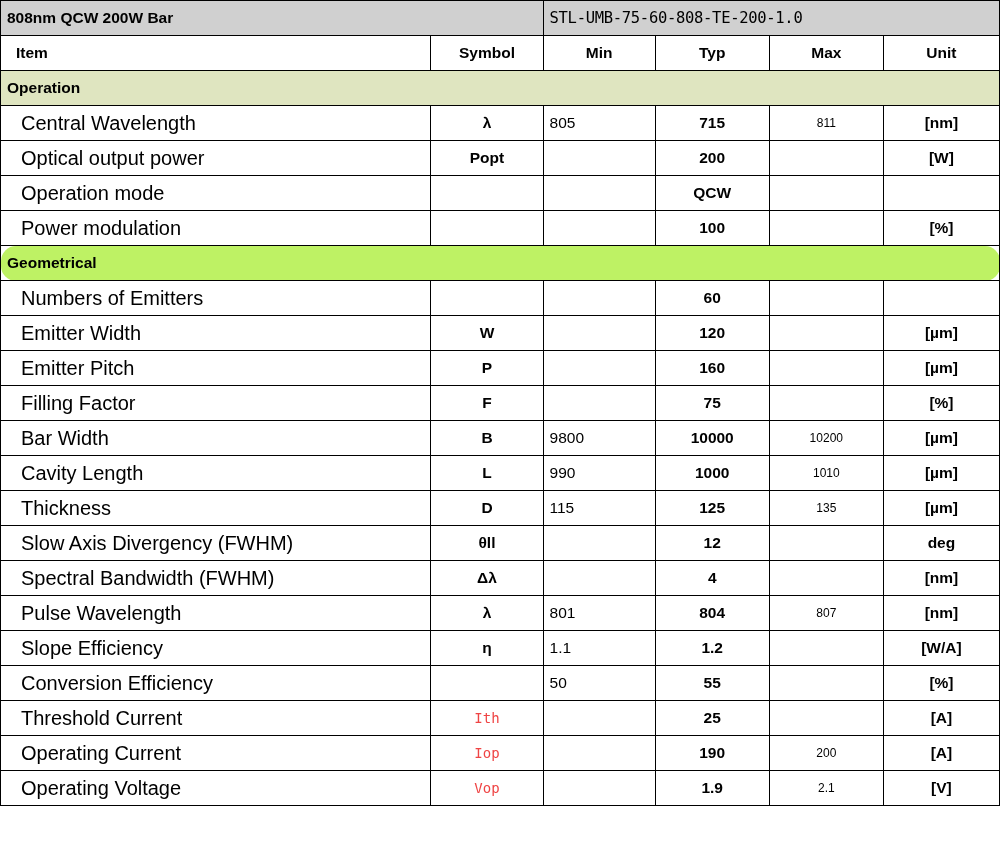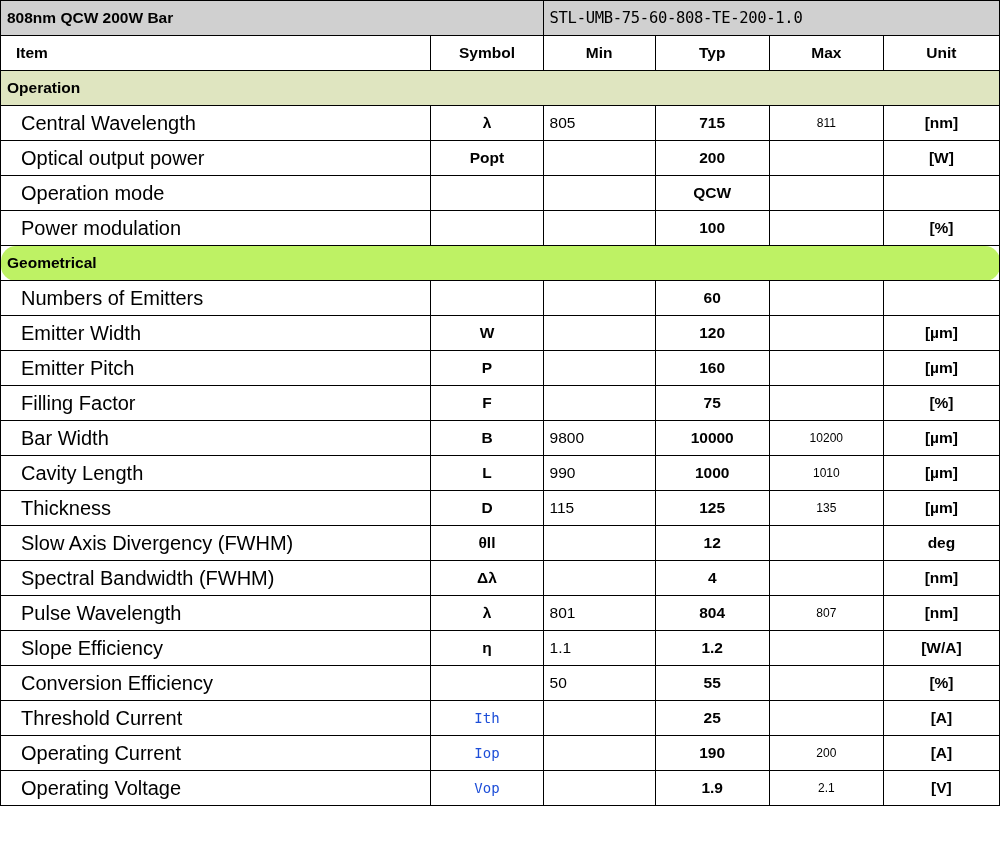--- a/index.html
+++ b/index.html
@@ -78,21 +78,21 @@
     padding-left: 8px;
     height: 32px;
   }
   .sec-operation td { background: #dfe5c0; }
   .sec-geometrical td { background: #eec3c2; }
   .sec-electro td { background: #cfc4e0; }
 
   
   .row td.item { text-align: left; padding-left: 20px; font-size: 20px; }
   .row td.sym  { text-align: center; font-weight: bold; font-size: 15.5px; }
-  .row td.sym-mono { text-align: center; font-family: "DejaVu Sans Mono", monospace; font-size: 14px; color: #1d4ed8; font-weight: normal; }
+  .row td.sym-mono { text-align: center; font-family: "DejaVu Sans Mono", monospace; font-size: 14px; color: #ef4444; font-weight: normal; }
   .row td.min  { font-size: 15.5px; }
   .row td.typ  { text-align: center; font-weight: bold; font-size: 15.5px; }
   .row td.max  { text-align: center; font-size: 12px; }
   .row td.unit { text-align: center; font-weight: bold; font-size: 15.5px; }
 </style>
 </head>
 <body>
 
 <div class="sheet">
   <table class="spec">

